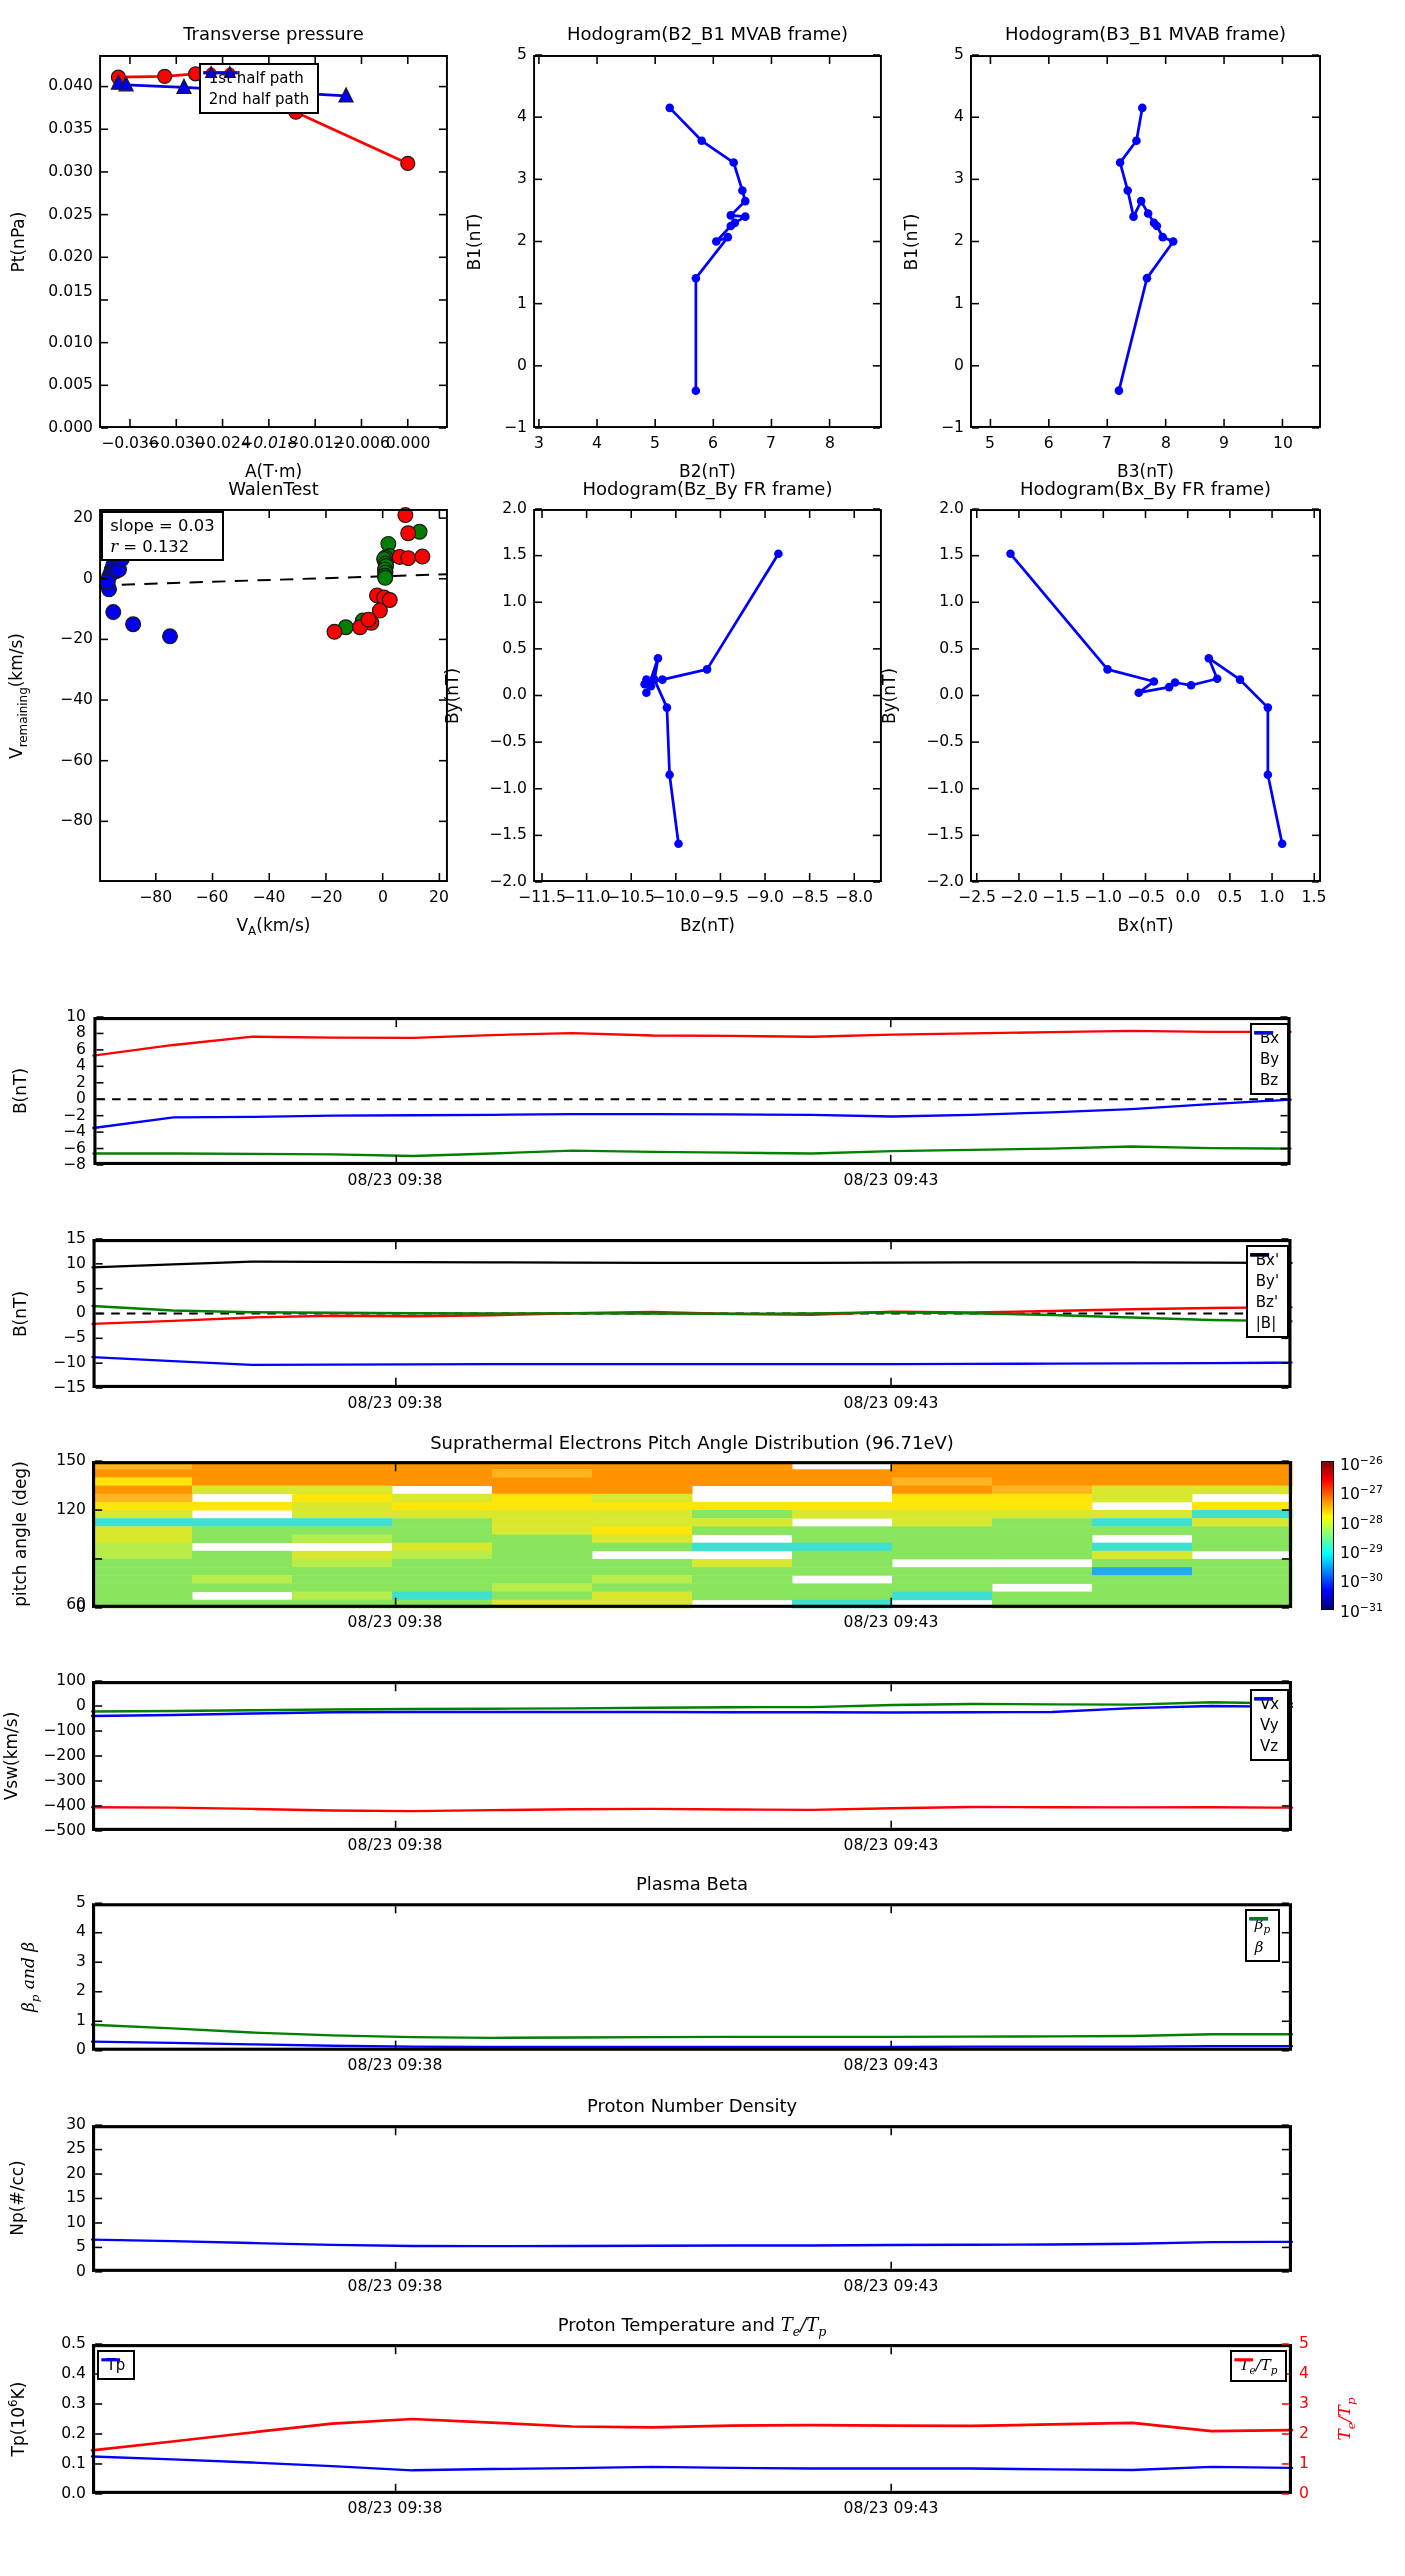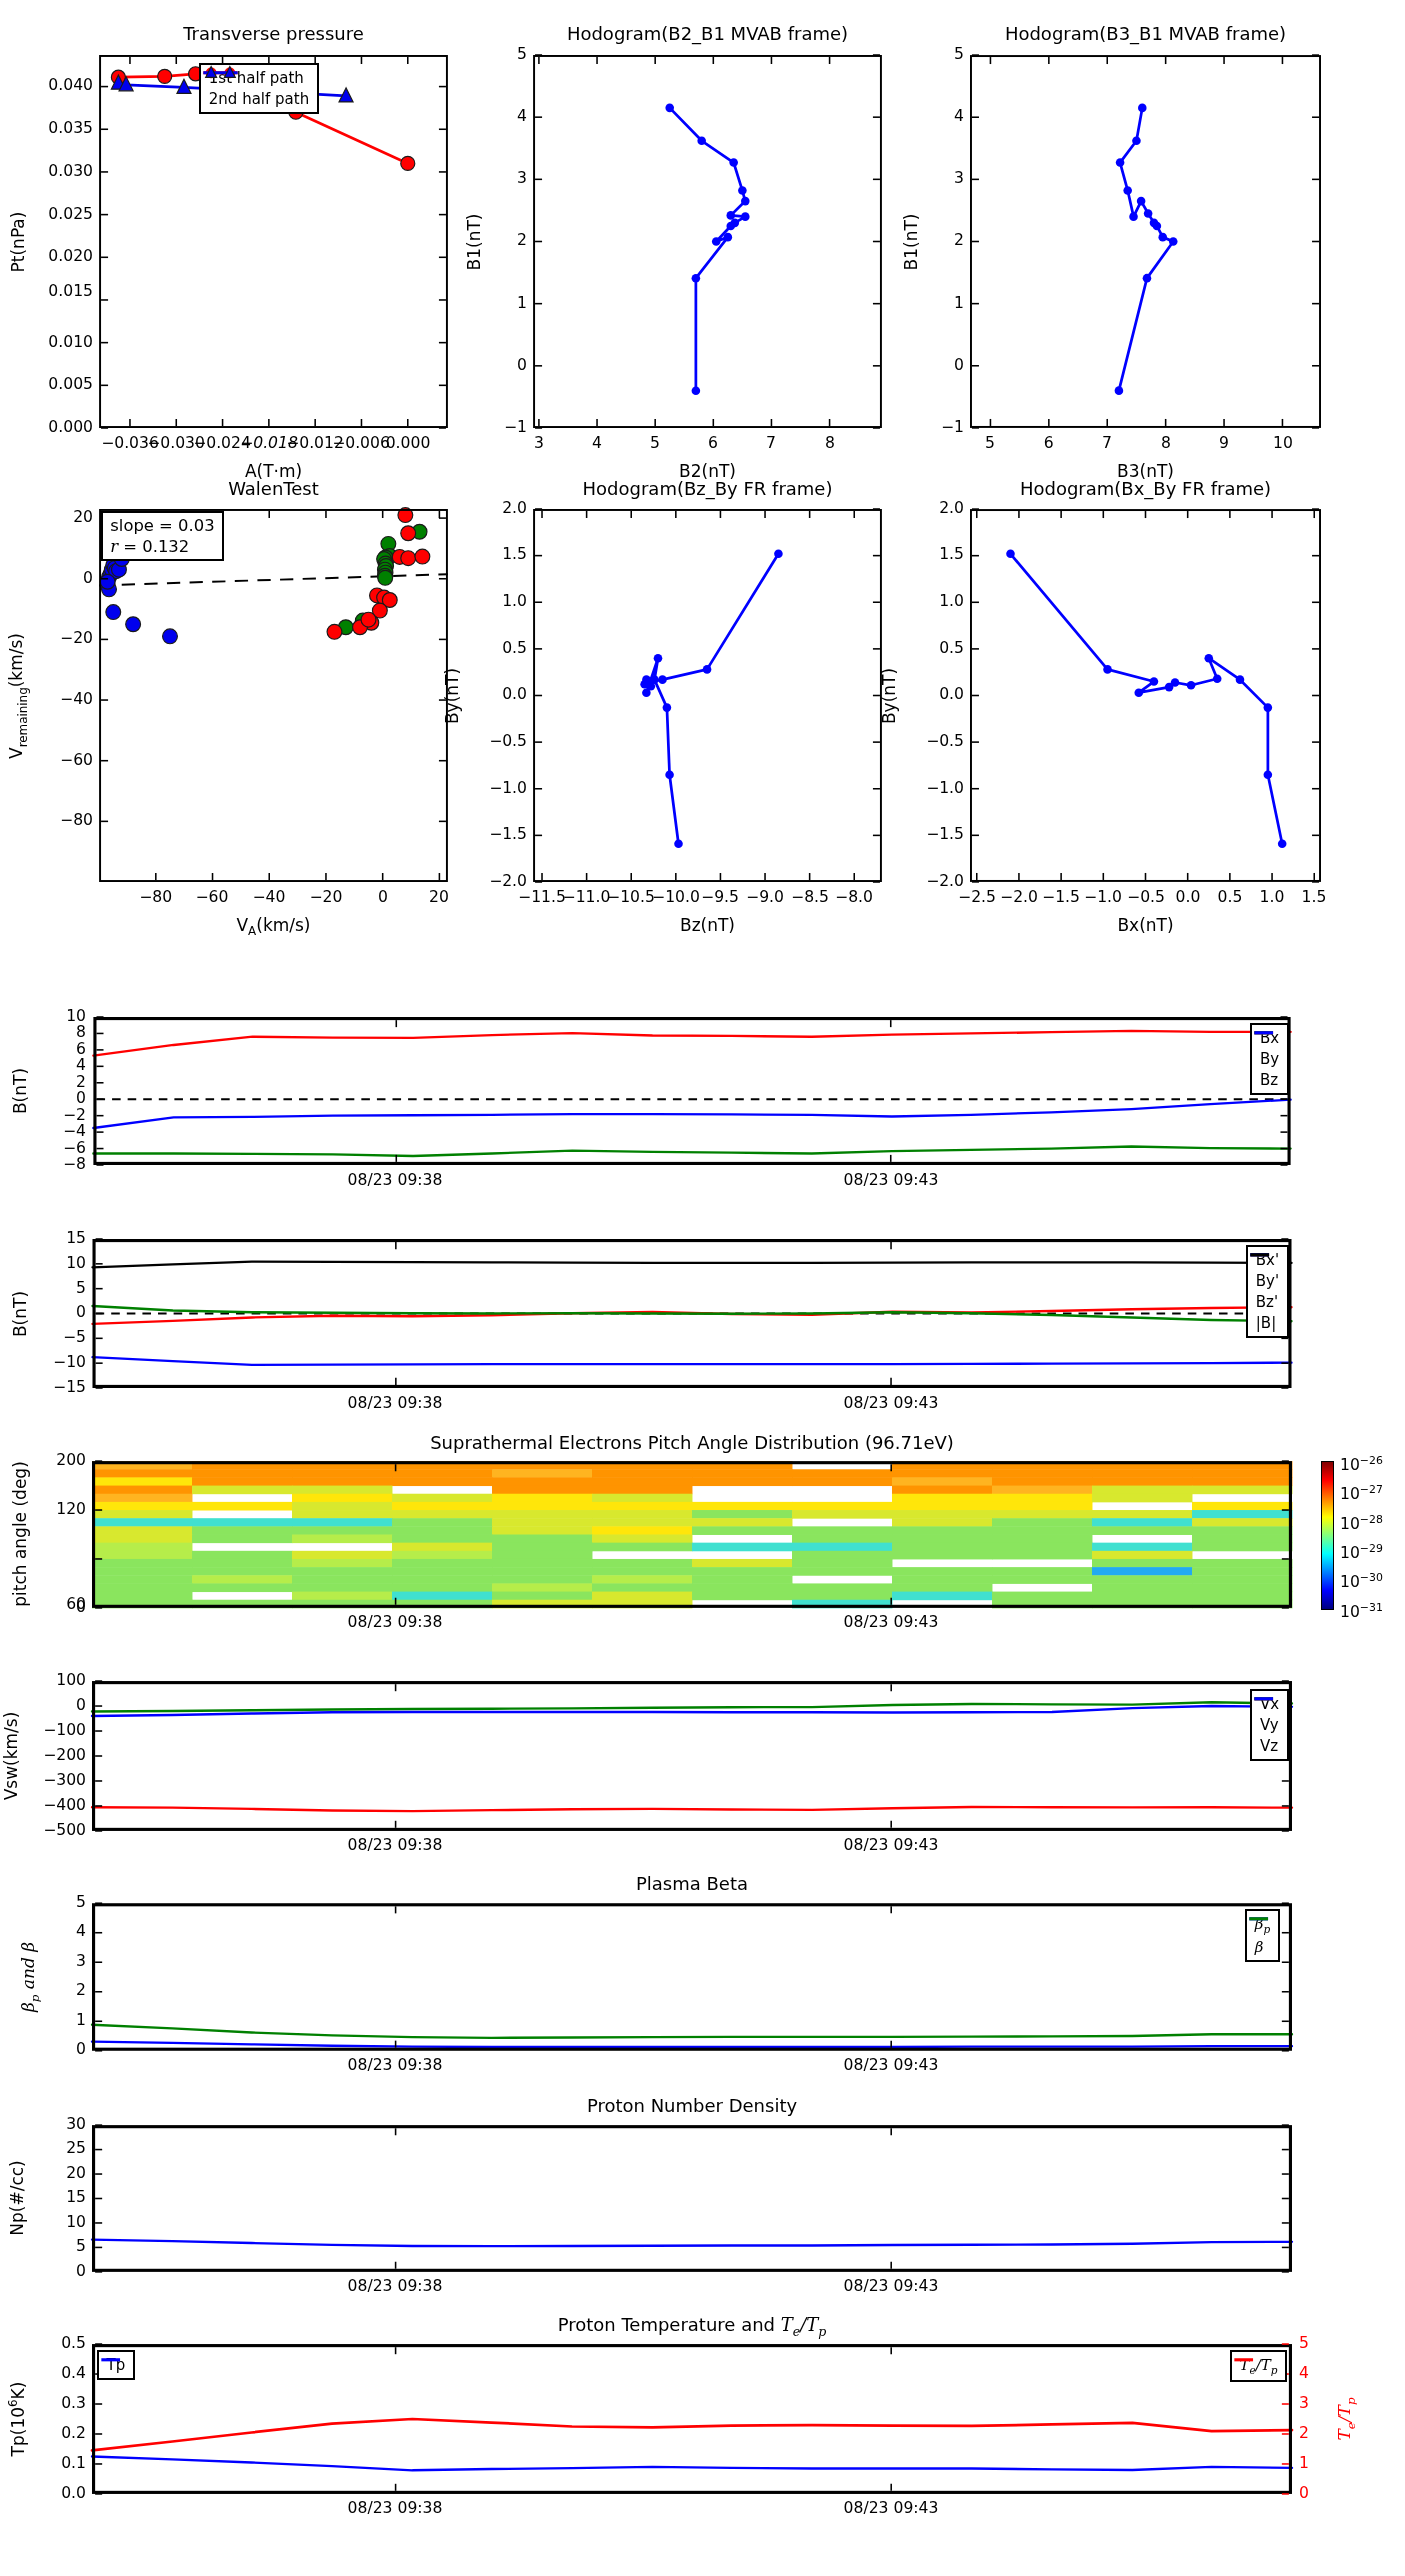--- a/index.html
+++ b/index.html
@@ -815,21 +815,21 @@
         <line x1="4" y1="62.66666666666667" x2="13" y2="62.66666666666667" stroke="#000" stroke-width="2"></line>
         <line x1="1533" y1="62.66666666666667" x2="1524" y2="62.66666666666667" stroke="#000" stroke-width="2"></line>
         <line x1="4" y1="0" x2="13" y2="0" stroke="#000" stroke-width="2"></line>
         <line x1="1533" y1="0" x2="1524" y2="0" stroke="#000" stroke-width="2"></line>
       </svg>
       <div class="ticklabel" style="left: 225px; top: 152px; width: 156px; text-align: center;">08/23 09:38</div>
       <div class="ticklabel" style="left: 721px; top: 152px; width: 156px; text-align: center;">08/23 09:43</div>
       <div class="ticklabel" style="left: -73px; top: 137px; width: 67px; text-align: right;">0</div>
       <div class="ticklabel" style="left: -73px; top: 88px; width: 67px; text-align: right; margin-top: 46px;">60</div>
       <div class="ticklabel" style="left: -73px; top: 39px; width: 67px; text-align: right;">120</div>
-      <div class="ticklabel" style="left: -73px; top: -10px; width: 67px; text-align: right;">200</div>
+      <div class="ticklabel" style="left: -73px; top: -10px; width: 67px; text-align: right;">150</div>
       <div class="alabel rot" style="left: -72px; top: 73px;">pitch angle (deg)</div>
     </div>
   <div class="cbar" style="left:1321px;top:1461px;width:11px;height:147px">
       <div class="cbar-grad" style="background: linear-gradient(to top, rgb(0, 0, 127), rgb(0, 0, 255), rgb(0, 128, 255), rgb(0, 255, 255), rgb(128, 255, 128), rgb(255, 255, 0), rgb(255, 128, 0), rgb(255, 0, 0), rgb(128, 0, 0));"></div>
       <div class="ticklabel" style="left: 18px; top: -11px;">10<sup>−26</sup></div>
       <div class="ticklabel" style="left: 18px; top: 18.4px;">10<sup>−27</sup></div>
       <div class="ticklabel" style="left: 18px; top: 48px;">10<sup>−28</sup></div>
       <div class="ticklabel" style="left: 18px; top: 77px;">10<sup>−29</sup></div>
       <div class="ticklabel" style="left: 18px; top: 106px;">10<sup>−30</sup></div>
       <div class="ticklabel" style="left: 18px; top: 136px;">10<sup>−31</sup></div>

